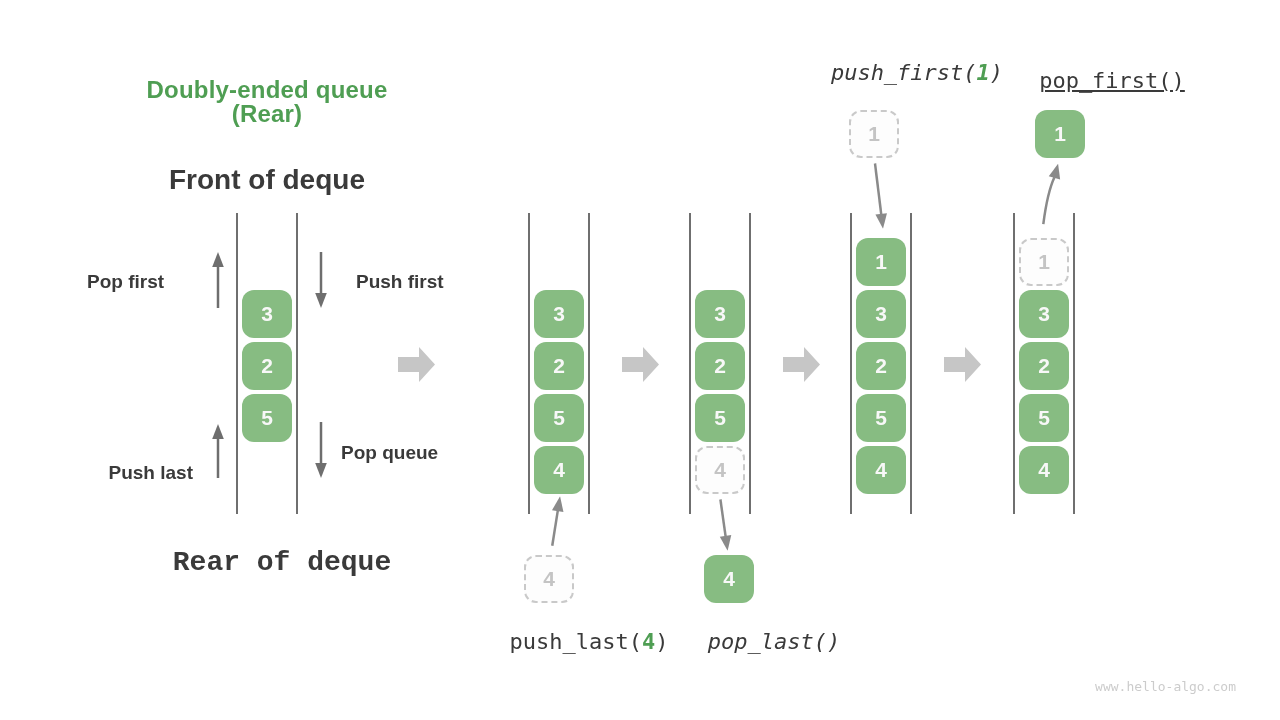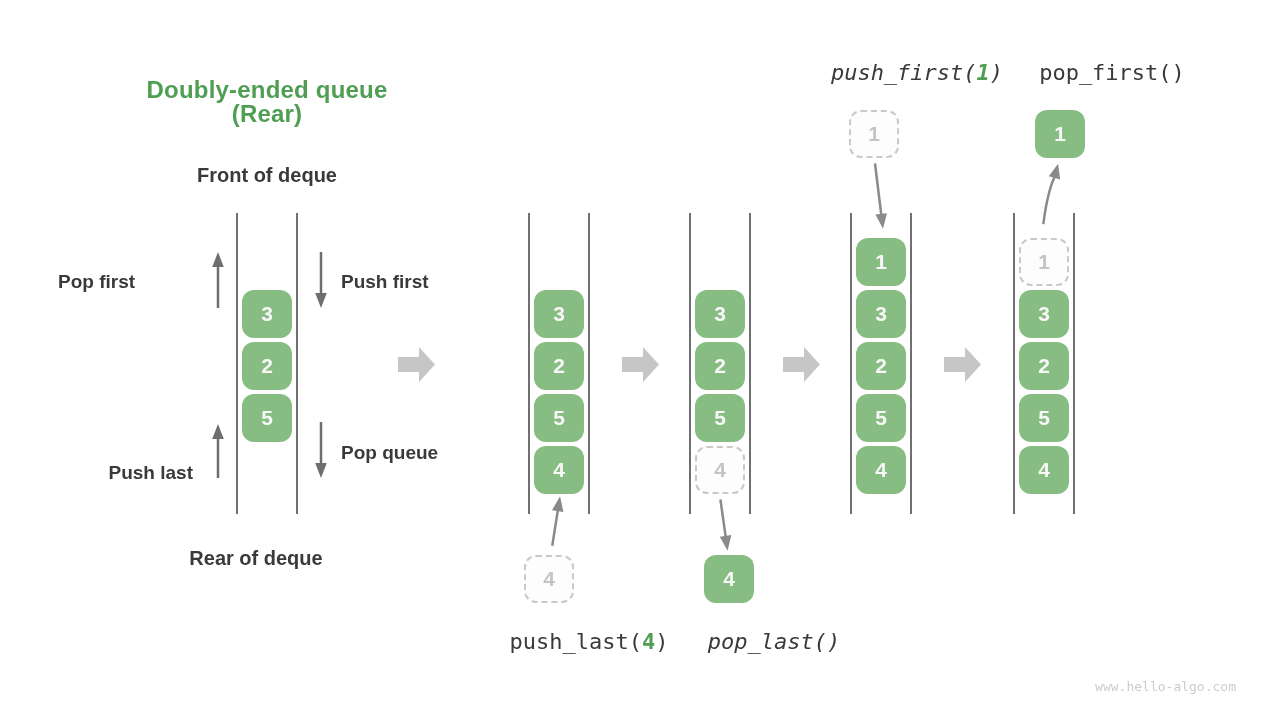--- a/index.html
+++ b/index.html
@@ -6,21 +6,21 @@
   body{
     width:1280px;height:720px;position:relative;overflow:hidden;
     background:#ffffff;font-family:"Liberation Sans",sans-serif;
   }
   .abs{position:absolute;}
   .title-line{
     width:300px;text-align:center;font-weight:bold;font-size:24px;
     color:#4f9e53;letter-spacing:0.2px;
   }
   .lbl{
-    font-weight:bold;color:#3a3a3a;font-size:20px;text-align:center;white-space:nowrap;
+    font-weight:bold;color:#3a3a3a;font-size:28px;text-align:center;white-space:nowrap;
   }
   .side-lbl{font-size:19px;}
   .channel{
     top:213px;height:301px;width:62px;box-sizing:border-box;
     border-left:2px solid #6f6f6f;border-right:2px solid #6f6f6f;
   }
   .cell{
     width:50px;height:48px;border-radius:12px;box-sizing:border-box;
     background:#87bc82;color:#f8f8f8;font-weight:bold;font-size:21px;
     display:flex;align-items:center;justify-content:center;
@@ -46,45 +46,45 @@
 <div class="abs title-line" style="left:117px;top:100px;">(Rear)</div>
 
 <div class="abs lbl" style="left:117px;top:164px;width:300px;">Front of deque</div>
 
 <div class="abs channel" style="left:236px;"></div>
 
 <div class="abs cell" style="left:242px;top:290px;">3</div>
 <div class="abs cell" style="left:242px;top:342px;">2</div>
 <div class="abs cell" style="left:242px;top:394px;">5</div>
 
-<div class="abs lbl side-lbl" style="left:58px;top:271px;width:135px;text-align:left;">Pop first</div>
+<div class="abs lbl side-lbl" style="left:58px;top:271px;width:135px;text-align:center;">Pop first</div>
 <svg class="abs" style="left:210px;top:252px;" width="16" height="58">
   <line x1="8" y1="56" x2="8" y2="13" stroke="#6e6e6e" stroke-width="2.5"></line>
   <polygon points="8,0 2.2,15 13.8,15" fill="#6e6e6e"></polygon>
 </svg>
 
 <svg class="abs" style="left:313px;top:252px;" width="16" height="56">
   <line x1="8" y1="0" x2="8" y2="43" stroke="#6e6e6e" stroke-width="2.5"></line>
   <polygon points="8,56 2.2,41 13.8,41" fill="#6e6e6e"></polygon>
 </svg>
-<div class="abs lbl side-lbl" style="left:341px;top:271px;width:140px;text-align:left;">Push first</div>
+<div class="abs lbl side-lbl" style="left:356px;top:271px;width:140px;text-align:left;">Push first</div>
 
 <div class="abs lbl side-lbl" style="left:58px;top:462px;width:135px;text-align:right;">Push last</div>
 <svg class="abs" style="left:210px;top:424px;" width="16" height="56">
   <line x1="8" y1="54" x2="8" y2="13" stroke="#6e6e6e" stroke-width="2.5"></line>
   <polygon points="8,0 2.2,15 13.8,15" fill="#6e6e6e"></polygon>
 </svg>
 
 <svg class="abs" style="left:313px;top:422px;" width="16" height="56">
   <line x1="8" y1="0" x2="8" y2="43" stroke="#6e6e6e" stroke-width="2.5"></line>
   <polygon points="8,56 2.2,41 13.8,41" fill="#6e6e6e"></polygon>
 </svg>
 <div class="abs lbl side-lbl" style="left:341px;top:442px;width:140px;text-align:left;">Pop queue</div>
 
-<div class="abs lbl" style="left:106px;top:547px;width:300px;">Rear of deque</div>
+<div class="abs lbl" style="left:132px;top:547px;width:300px;font-family:Liberation Mono, monospace;">Rear of deque</div>
 
 <svg class="abs" style="left:398px;top:347px;" width="37" height="35">
   <polygon points="0,10 21,10 21,0 37,17.5 21,35 21,25 0,25" fill="#c6c6c6"></polygon>
 </svg>
 <svg class="abs" style="left:622px;top:347px;" width="37" height="35">
   <polygon points="0,10 21,10 21,0 37,17.5 21,35 21,25 0,25" fill="#c6c6c6"></polygon>
 </svg>
 <svg class="abs" style="left:783px;top:347px;" width="37" height="35">
   <polygon points="0,10 21,10 21,0 37,17.5 21,35 21,25 0,25" fill="#c6c6c6"></polygon>
 </svg>
@@ -122,21 +122,21 @@
   <line x1="8" y1="0" x2="8" y2="53" stroke="#8a8a8a" stroke-width="2.5"></line>
   <polygon points="8,66 2.2,51 13.8,51" fill="#8a8a8a"></polygon>
 </svg>
 <div class="abs channel" style="left:850px;"></div>
 <div class="abs cell" style="left:856px;top:238px;">1</div>
 <div class="abs cell" style="left:856px;top:290px;">3</div>
 <div class="abs cell" style="left:856px;top:342px;">2</div>
 <div class="abs cell" style="left:856px;top:394px;">5</div>
 <div class="abs cell" style="left:856px;top:446px;">4</div>
 
-<div class="abs code" style="left:1012px;top:60px;"><span>pop_first()</span><span class="arg"></span><span></span></div>
+<div class="abs code" style="left:1012px;top:68px;text-decoration:underline;"><span>pop_first()</span><span class="arg"></span><span></span></div>
 <div class="abs cell" style="left:1035px;top:110px;">1</div>
 <svg class="abs" style="left:1042px;top:163px;transform:rotate(11deg);" width="18" height="64">
   <path d="M7,62 Q5,30 9,14" stroke="#8a8a8a" stroke-width="2.5" fill="none"></path>
   <polygon points="10,0 3.2,14 15,15" fill="#8a8a8a"></polygon>
 </svg>
 <div class="abs channel" style="left:1013px;"></div>
 <div class="abs cell dashed" style="left:1019px;top:238px;">1</div>
 <div class="abs cell" style="left:1019px;top:290px;">3</div>
 <div class="abs cell" style="left:1019px;top:342px;">2</div>
 <div class="abs cell" style="left:1019px;top:394px;">5</div>

